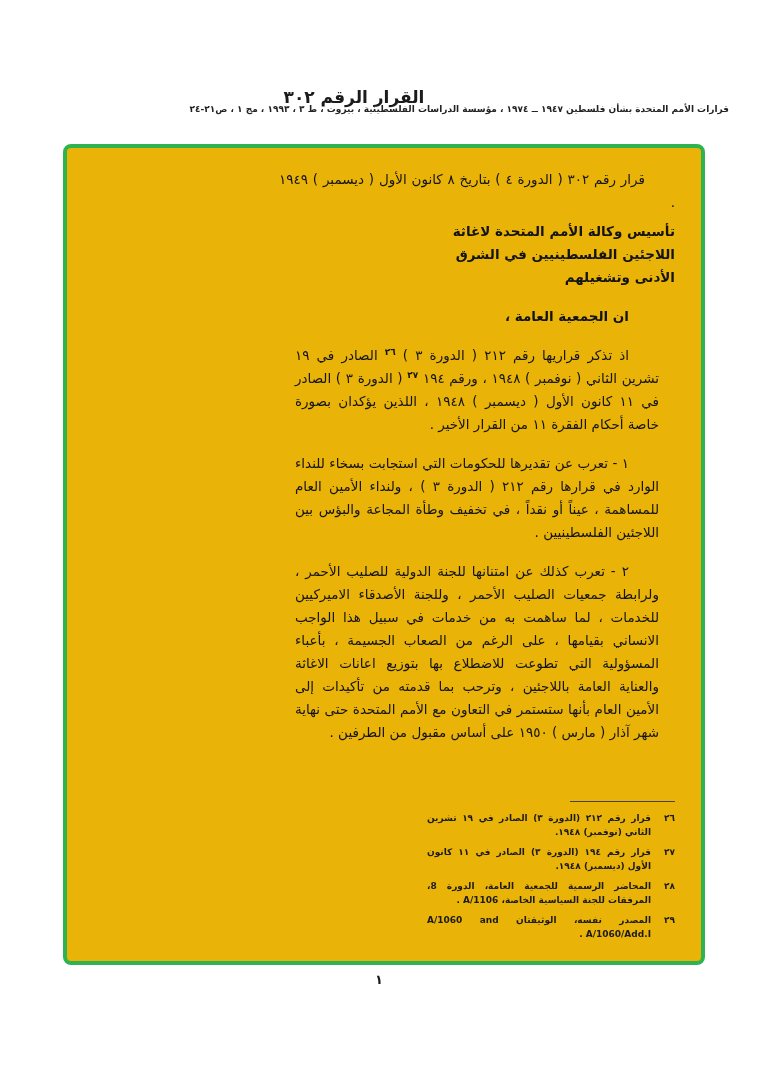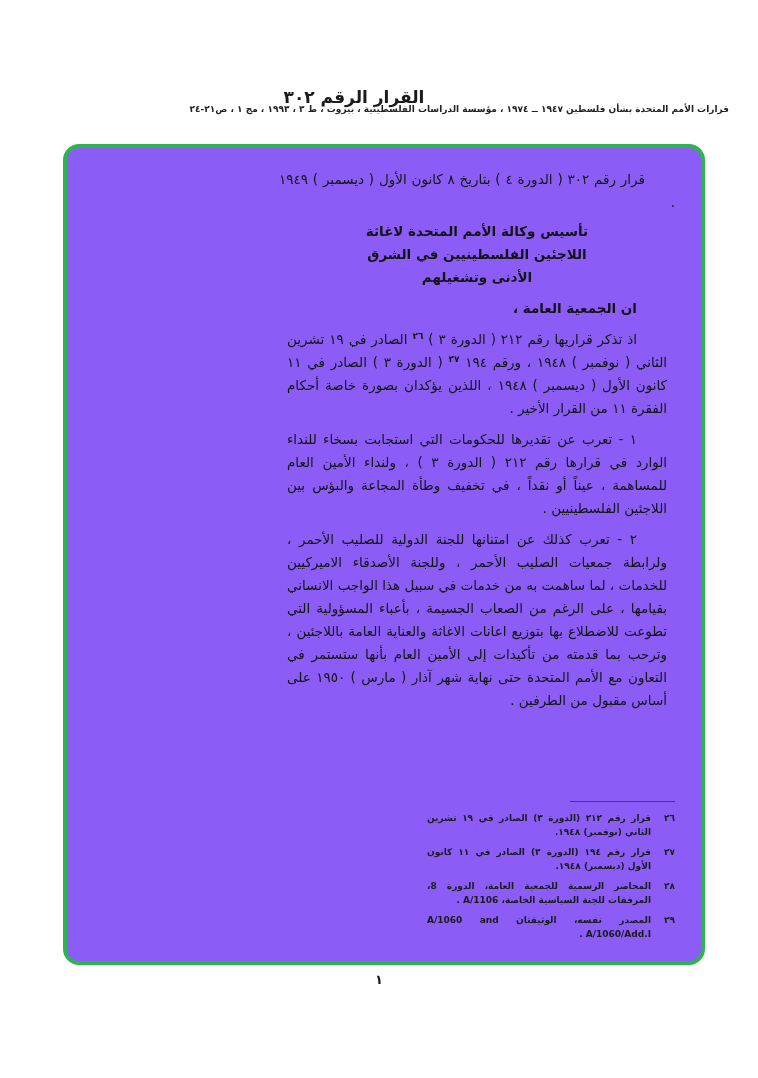--- a/index.html
+++ b/index.html
@@ -13,32 +13,32 @@
     text-align:center;direction:rtl;
     font-size:17px;font-weight:700;letter-spacing:1px;
   }
   .source-line{
     position:absolute;top:104px;left:29px;width:700px;
     text-align:right;direction:rtl;
     font-size:9px;font-weight:700;color:#222;
   }
   .green-frame{
     position:absolute;left:63px;top:144px;width:634px;height:813px;
-    border:4px solid #2fb350;border-radius:16px;background:#8b5cf6;
+    border:4px solid #2fb350;border-radius:8px;background:#eab308;
   }
   .text-col{
     position:absolute;top:20px;right:26px;width:396px;
     direction:rtl;text-align:justify;
     font-size:13.5px;line-height:23px;color:#141414;
   }
   .intro{margin:0 0 4px;text-indent:30px;}
   .doc-heading{
-    text-align:center;font-weight:700;margin:6px 0 8px;
+    text-align:right;font-weight:700;margin:6px 0 8px;
   }
-  .para{margin:8px;text-indent:30px;}
+  .para{margin:16px;text-indent:30px;}
   .opening{font-weight:700;}
   .lead{font-weight:400;}
   sup{
     font-size:9px;line-height:0;vertical-align:super;font-weight:700;
   }
   .footnotes{
     position:absolute;right:26px;bottom:14px;width:248px;
     direction:rtl;font-size:9px;font-weight:700;line-height:14px;
     color:#1b1b1b;
   }

